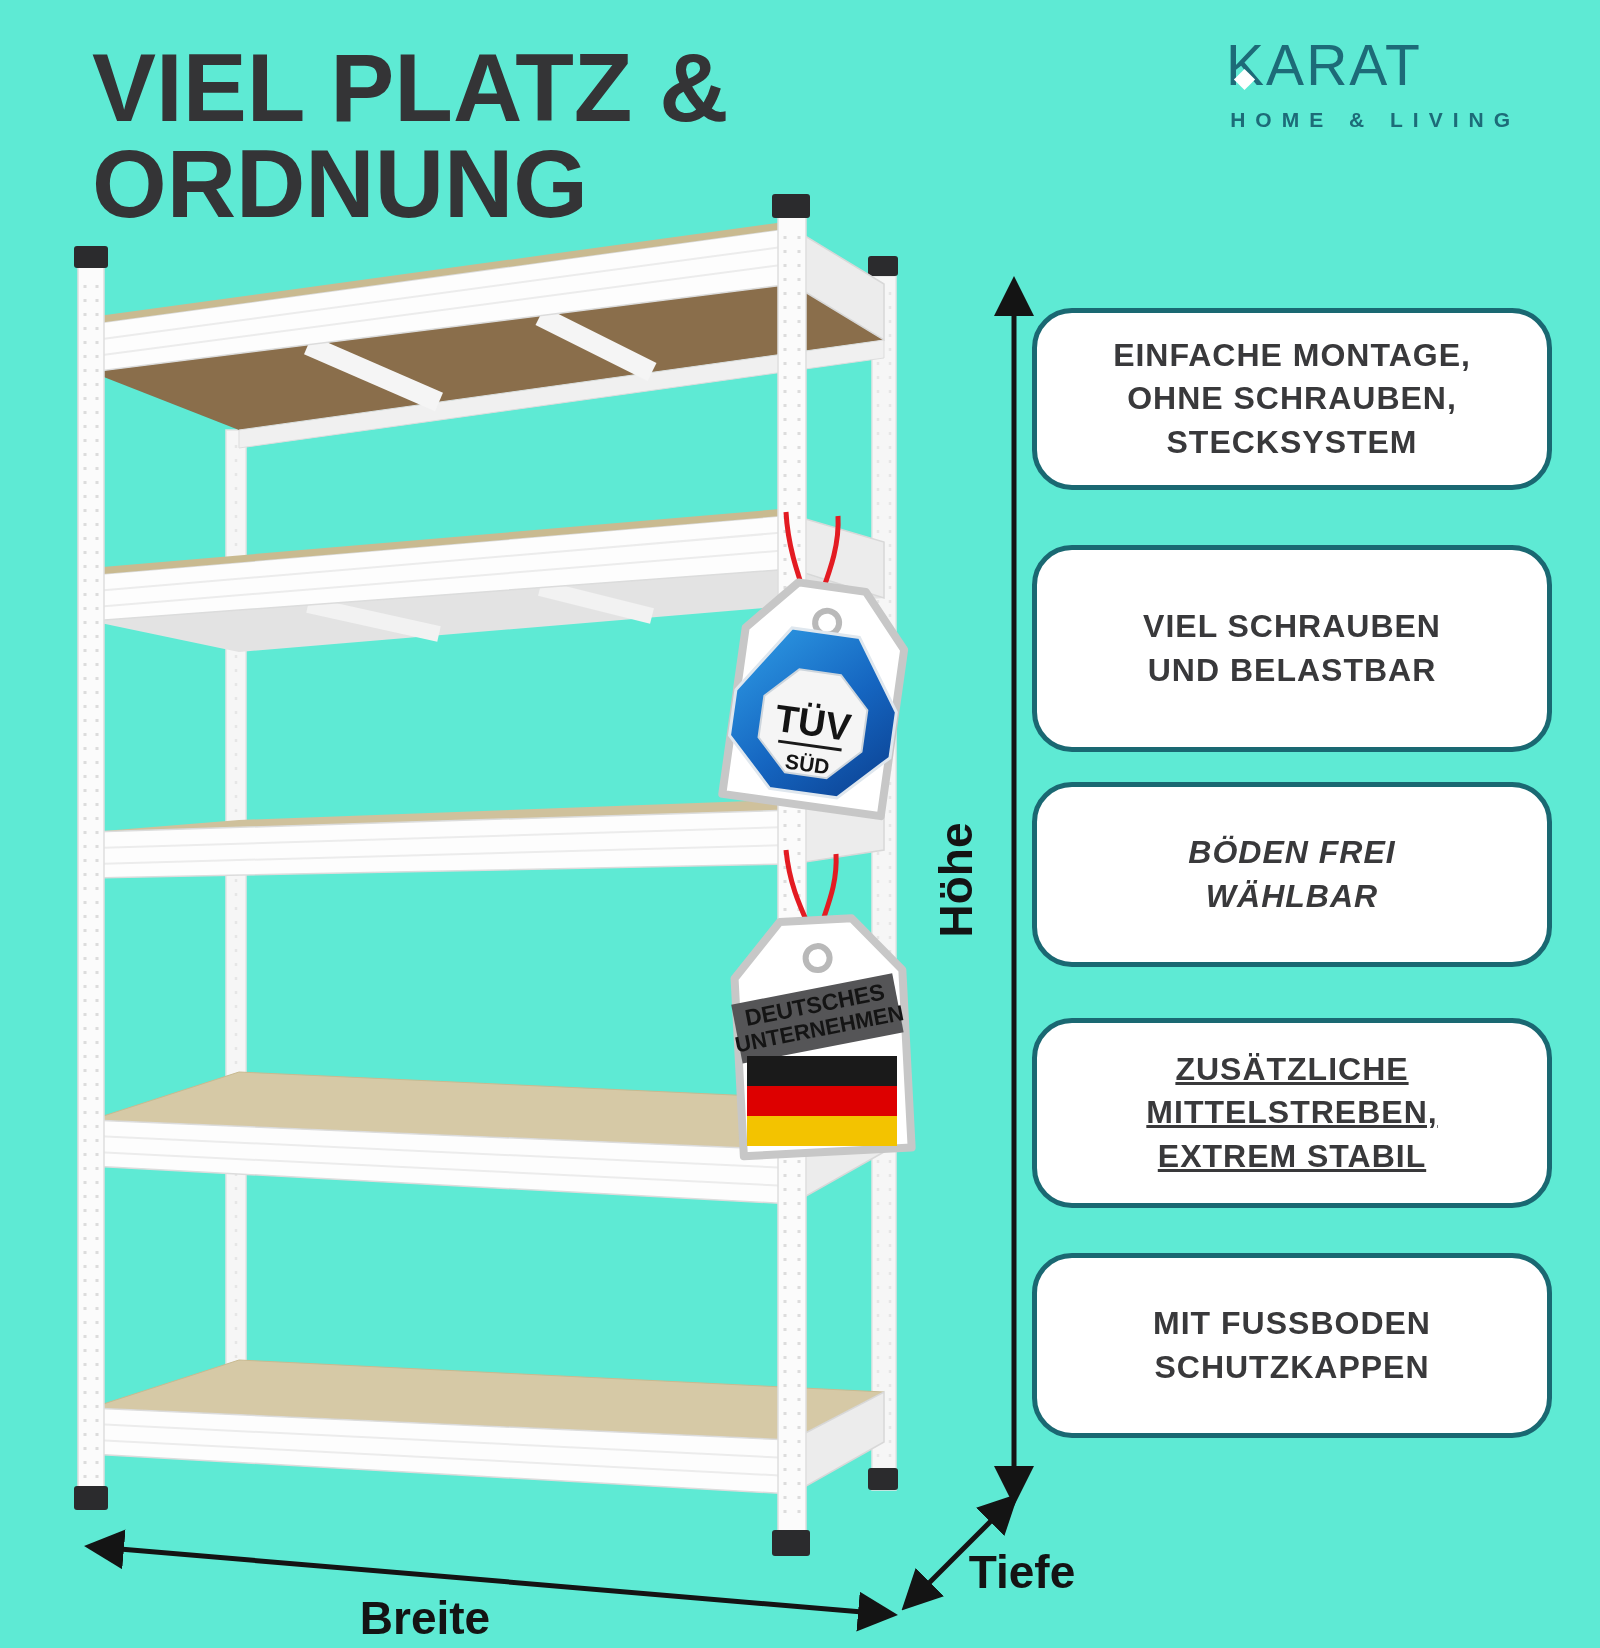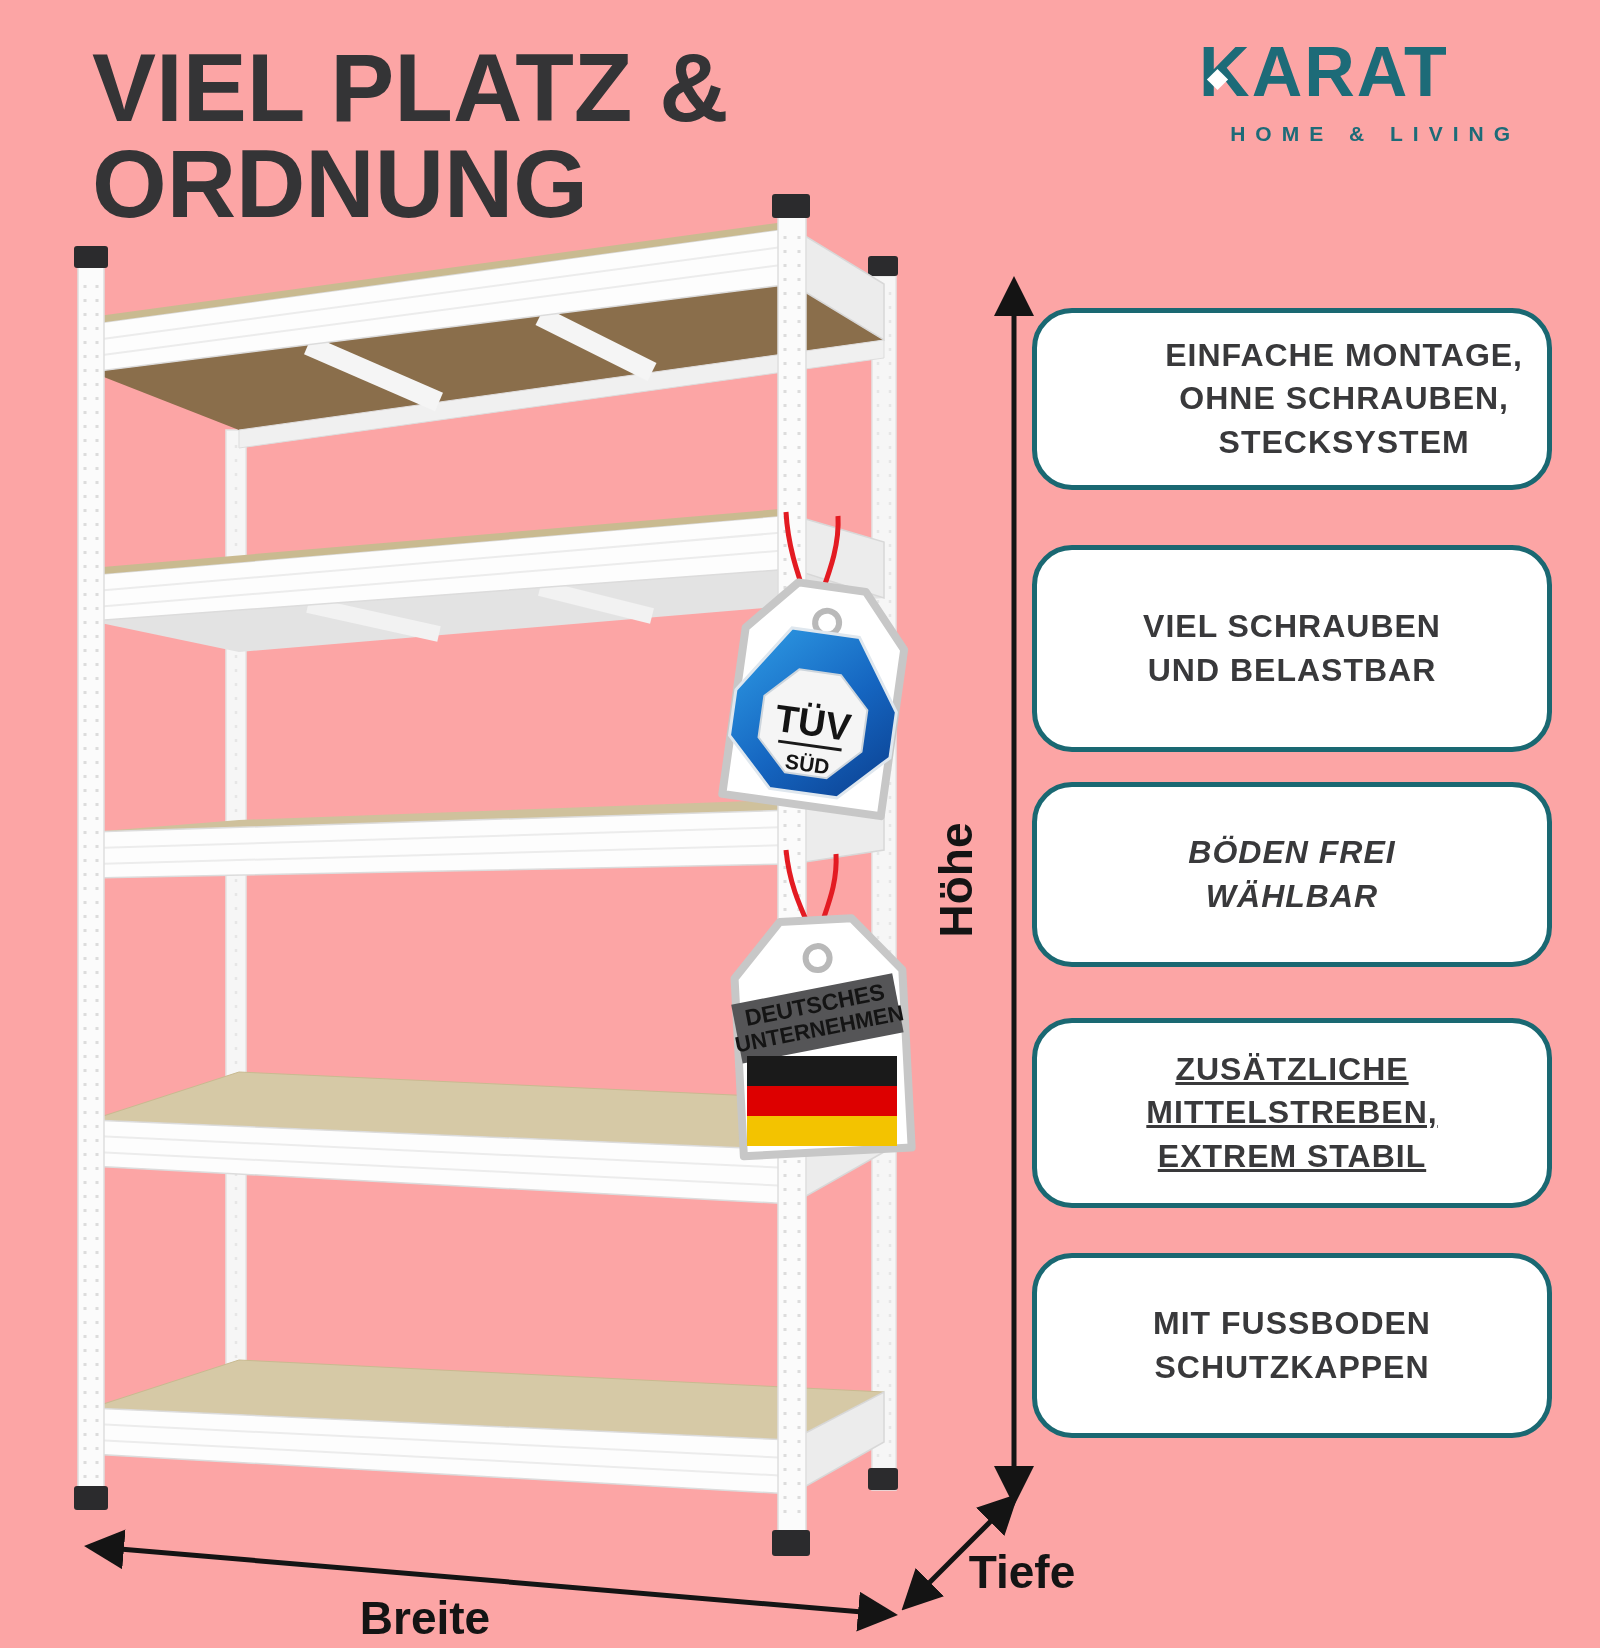--- a/index.html
+++ b/index.html
@@ -1,39 +1,39 @@
 <!DOCTYPE html>
 <html><head>
 <meta charset="utf-8">
 <style>
   html,body{margin:0;padding:0;background:#ffffff;}
   .canvas{
-    position:relative;width:1600px;height:1648px;background:#fca5a5;overflow:hidden;
+    position:relative;width:1600px;height:1648px;background:#5eead4;overflow:hidden;
     font-family:"Liberation Sans",sans-serif;
   }
   
   .title{
     position:absolute;left:92px;top:40px;margin:0;
     font-size:96px;font-weight:bold;line-height:1.0;letter-spacing:0px;
     color:#343436;white-space:pre-line;
   }
   
   .brand{position:absolute;left:1128px;top:36px;width:392px;text-align:center;color:#1d6b78;}
-  .brand-name{position:relative;display:inline-block;font-size:70px;font-weight:bold;letter-spacing:2px;line-height:1.05;}
+  .brand-name{position:relative;display:inline-block;font-size:57px;font-weight:normal;letter-spacing:2px;line-height:1.05;}
   .k-notch{position:absolute;left:11px;top:36px;width:15px;height:15px;background:#ffffff;transform:rotate(45deg);}
   .brand-tagline{font-size:21px;font-weight:bold;letter-spacing:10px;margin-top:12px;text-indent:10px;text-align:right;}
   
   .feature-card{
     position:absolute;left:1032px;width:520px;box-sizing:border-box;
     border:5px solid #1a6872;border-radius:40px;background:#ffffff;
     display:flex;align-items:center;justify-content:center;text-align:center;
     font-weight:bold;font-size:32px;line-height:1.35;letter-spacing:1px;color:#39393b;
     white-space:pre-line;padding:10px 24px;
   }
-  .fc1{top:308px;height:182px;justify-content:flex-end;}
+  .fc1{top:308px;height:182px;}
   .fc2{top:545px;height:207px;}
   .fc3{top:782px;height:185px;font-style:italic;}
   .fc4{top:1018px;height:190px;text-decoration:underline;}
   .fc5{top:1253px;height:185px;}
   
   .scene{position:absolute;left:0;top:0;}
   .scene text{font-family:"Liberation Sans",sans-serif;font-weight:bold;fill:#141414;}
   .post{fill:#fbfbfb;stroke:#dedede;stroke-width:1.5;}
   .post-rear{fill:#f6f6f6;stroke:#e4e4e4;stroke-width:1.5;}
   .cap{fill:#2b2b2d;}

